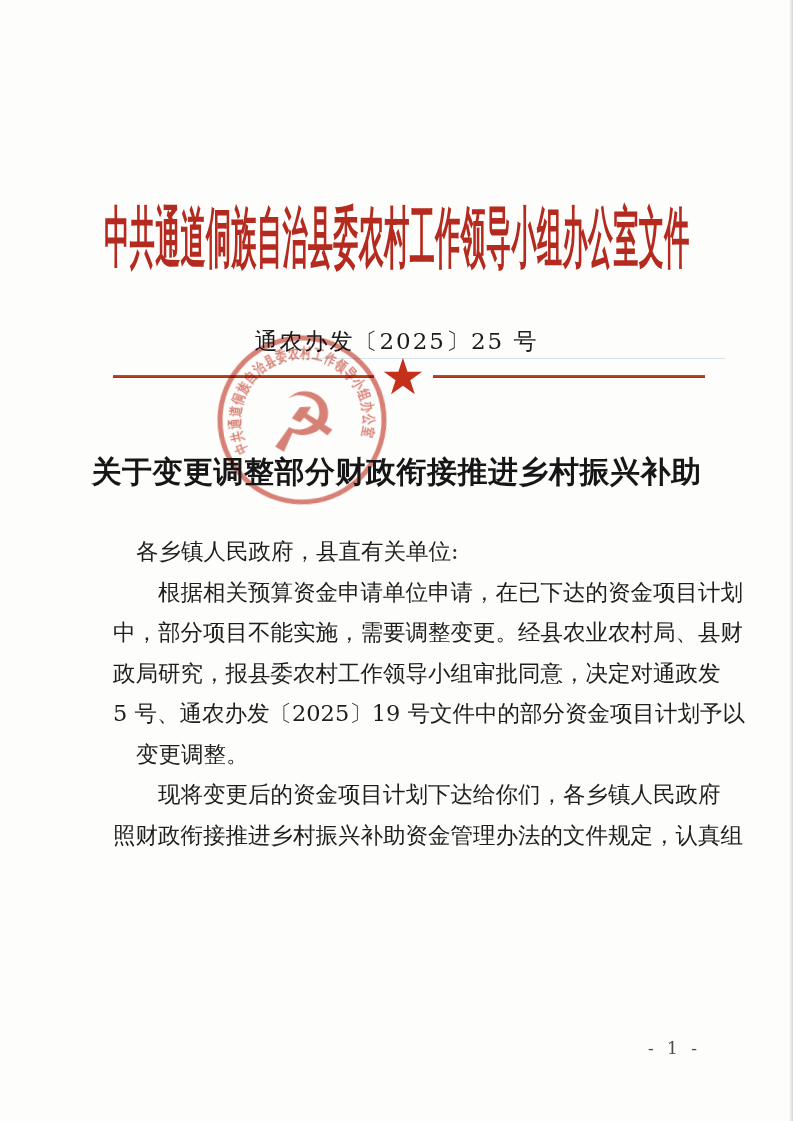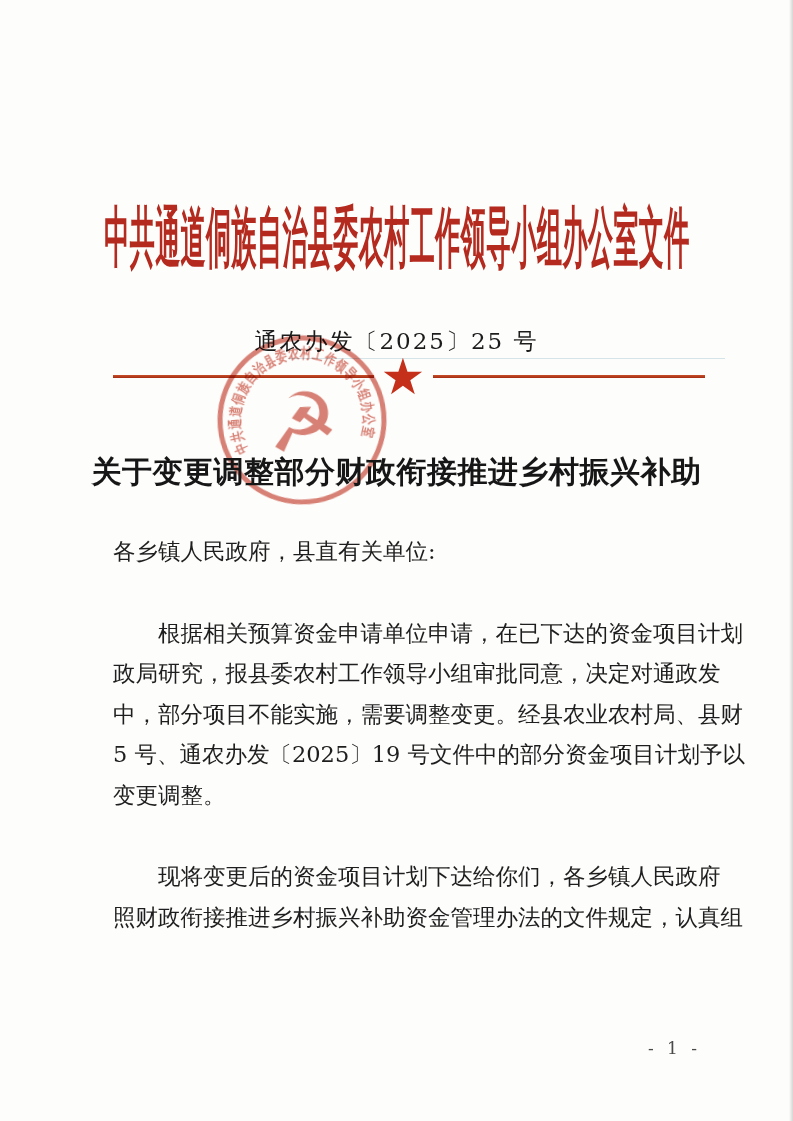--- a/index.html
+++ b/index.html
@@ -59,22 +59,22 @@
     position:absolute; top:430px; left:0; width:100%;
     text-align:center; font-weight:700; font-size:30px; line-height:43px;
     color:#161616; letter-spacing:0.5px;margin-top:20px;
   }
   
   .body-text {
     position:absolute; top:531px; left:113px; width:600px;
     font-size:22.5px; line-height:40.5px; color: var(--ink,#1e1e1e);
   }
   .bline { white-space:nowrap; text-align:justify; text-align-last:justify; }
-  .bline.nj { text-align:right; text-align-last:left; }
-  .bline.ind { text-indent:45px;margin-top:41px; }
+  .bline.nj { text-align:right; text-align-last:left;margin-left:23px; }
+  .bline.ind { text-indent:45px; }
   
   .page-number {
     position:absolute; top:1038px; right:92px;
     font-size:17px; color:#4a4a4a; letter-spacing:4px;
   }
   
   .edge-right {
     position:absolute; top:0; right:0; bottom:0; width:4px;
     background:linear-gradient(to right, rgba(0,0,0,0), rgba(110,110,110,0.28));
   }
@@ -110,22 +110,22 @@
     </g>
   </svg>
 
   <div class="doc-title">
     <div>关于变更调整部分财政衔接推进乡村振兴补助</div>
   </div>
 
   <div class="body-text">
     <div class="bline nj">各乡镇人民政府，县直有关单位:</div>
     <div class="bline ind">根据相关预算资金申请单位申请，在已下达的资金项目计划</div>
+    <div class="bline">中，部分项目不能实施，需要调整变更。经县农业农村局、县财</div>
     <div class="bline">政局研究，报县委农村工作领导小组审批同意，决定对通政发</div>
-    <div class="bline">中，部分项目不能实施，需要调整变更。经县农业农村局、县财</div>
     <div class="bline">5 号、通农办发〔2025〕19 号文件中的部分资金项目计划予以</div>
     <div class="bline nj">变更调整。</div>
     <div class="bline ind">现将变更后的资金项目计划下达给你们，各乡镇人民政府</div>
     <div class="bline">照财政衔接推进乡村振兴补助资金管理办法的文件规定，认真组</div>
   </div>
 
   <div class="page-number">- 1 -</div>
 
   <div class="edge-right"></div>
 </div>

